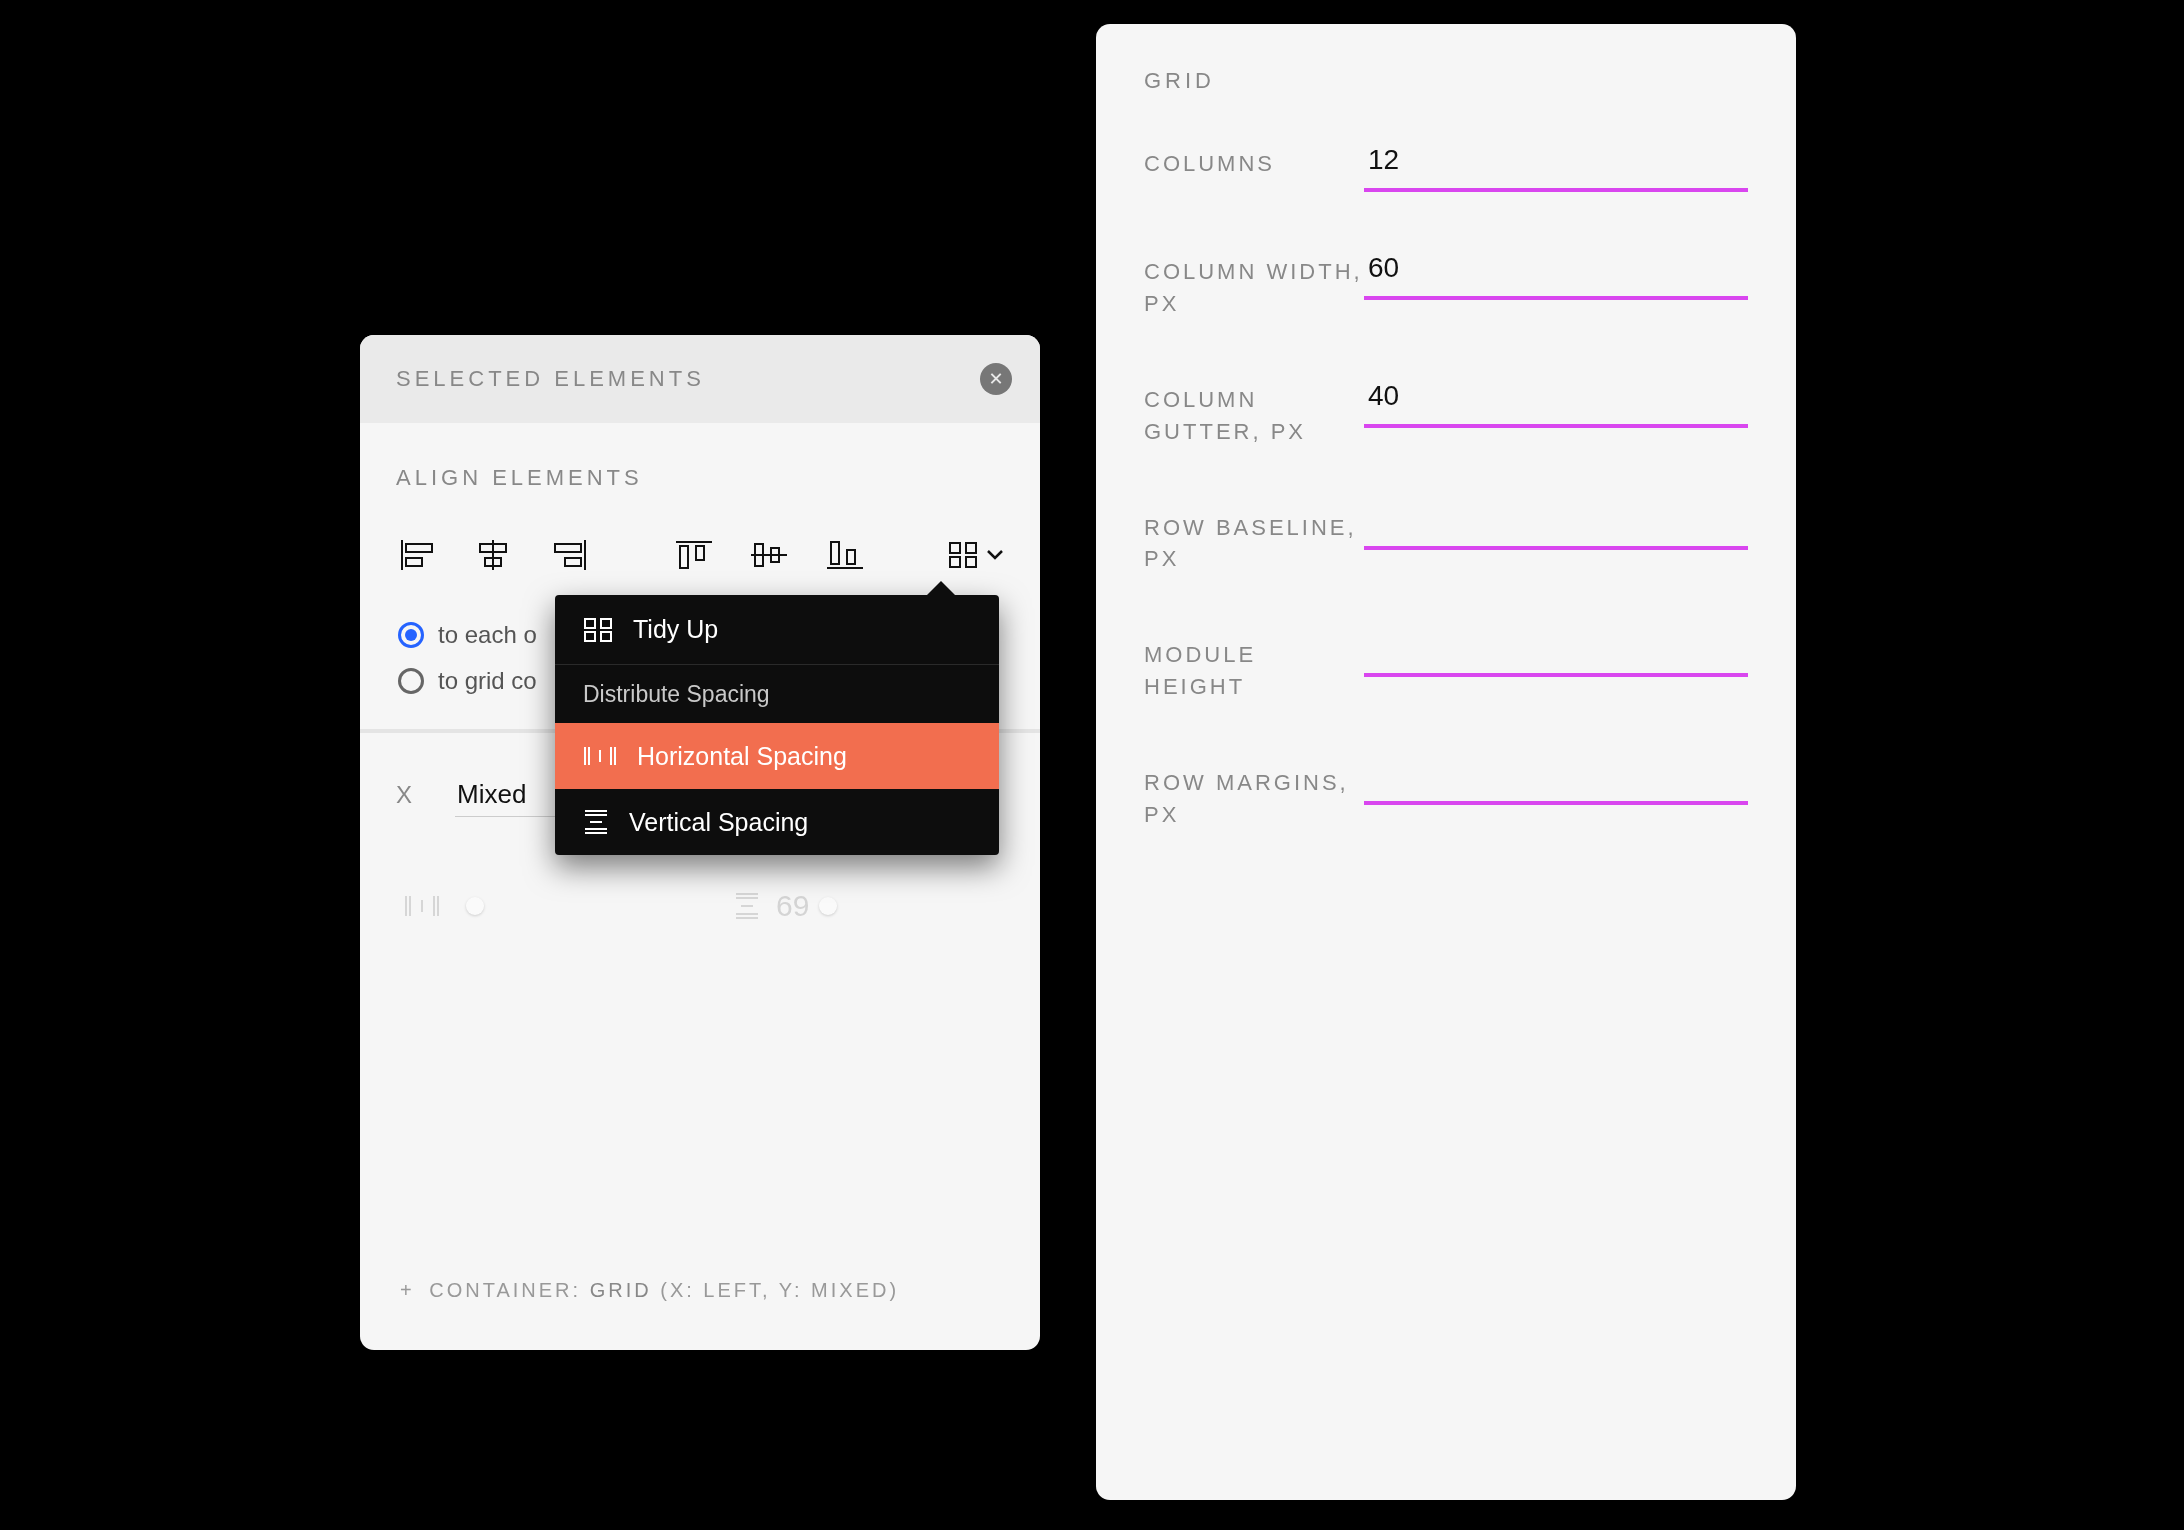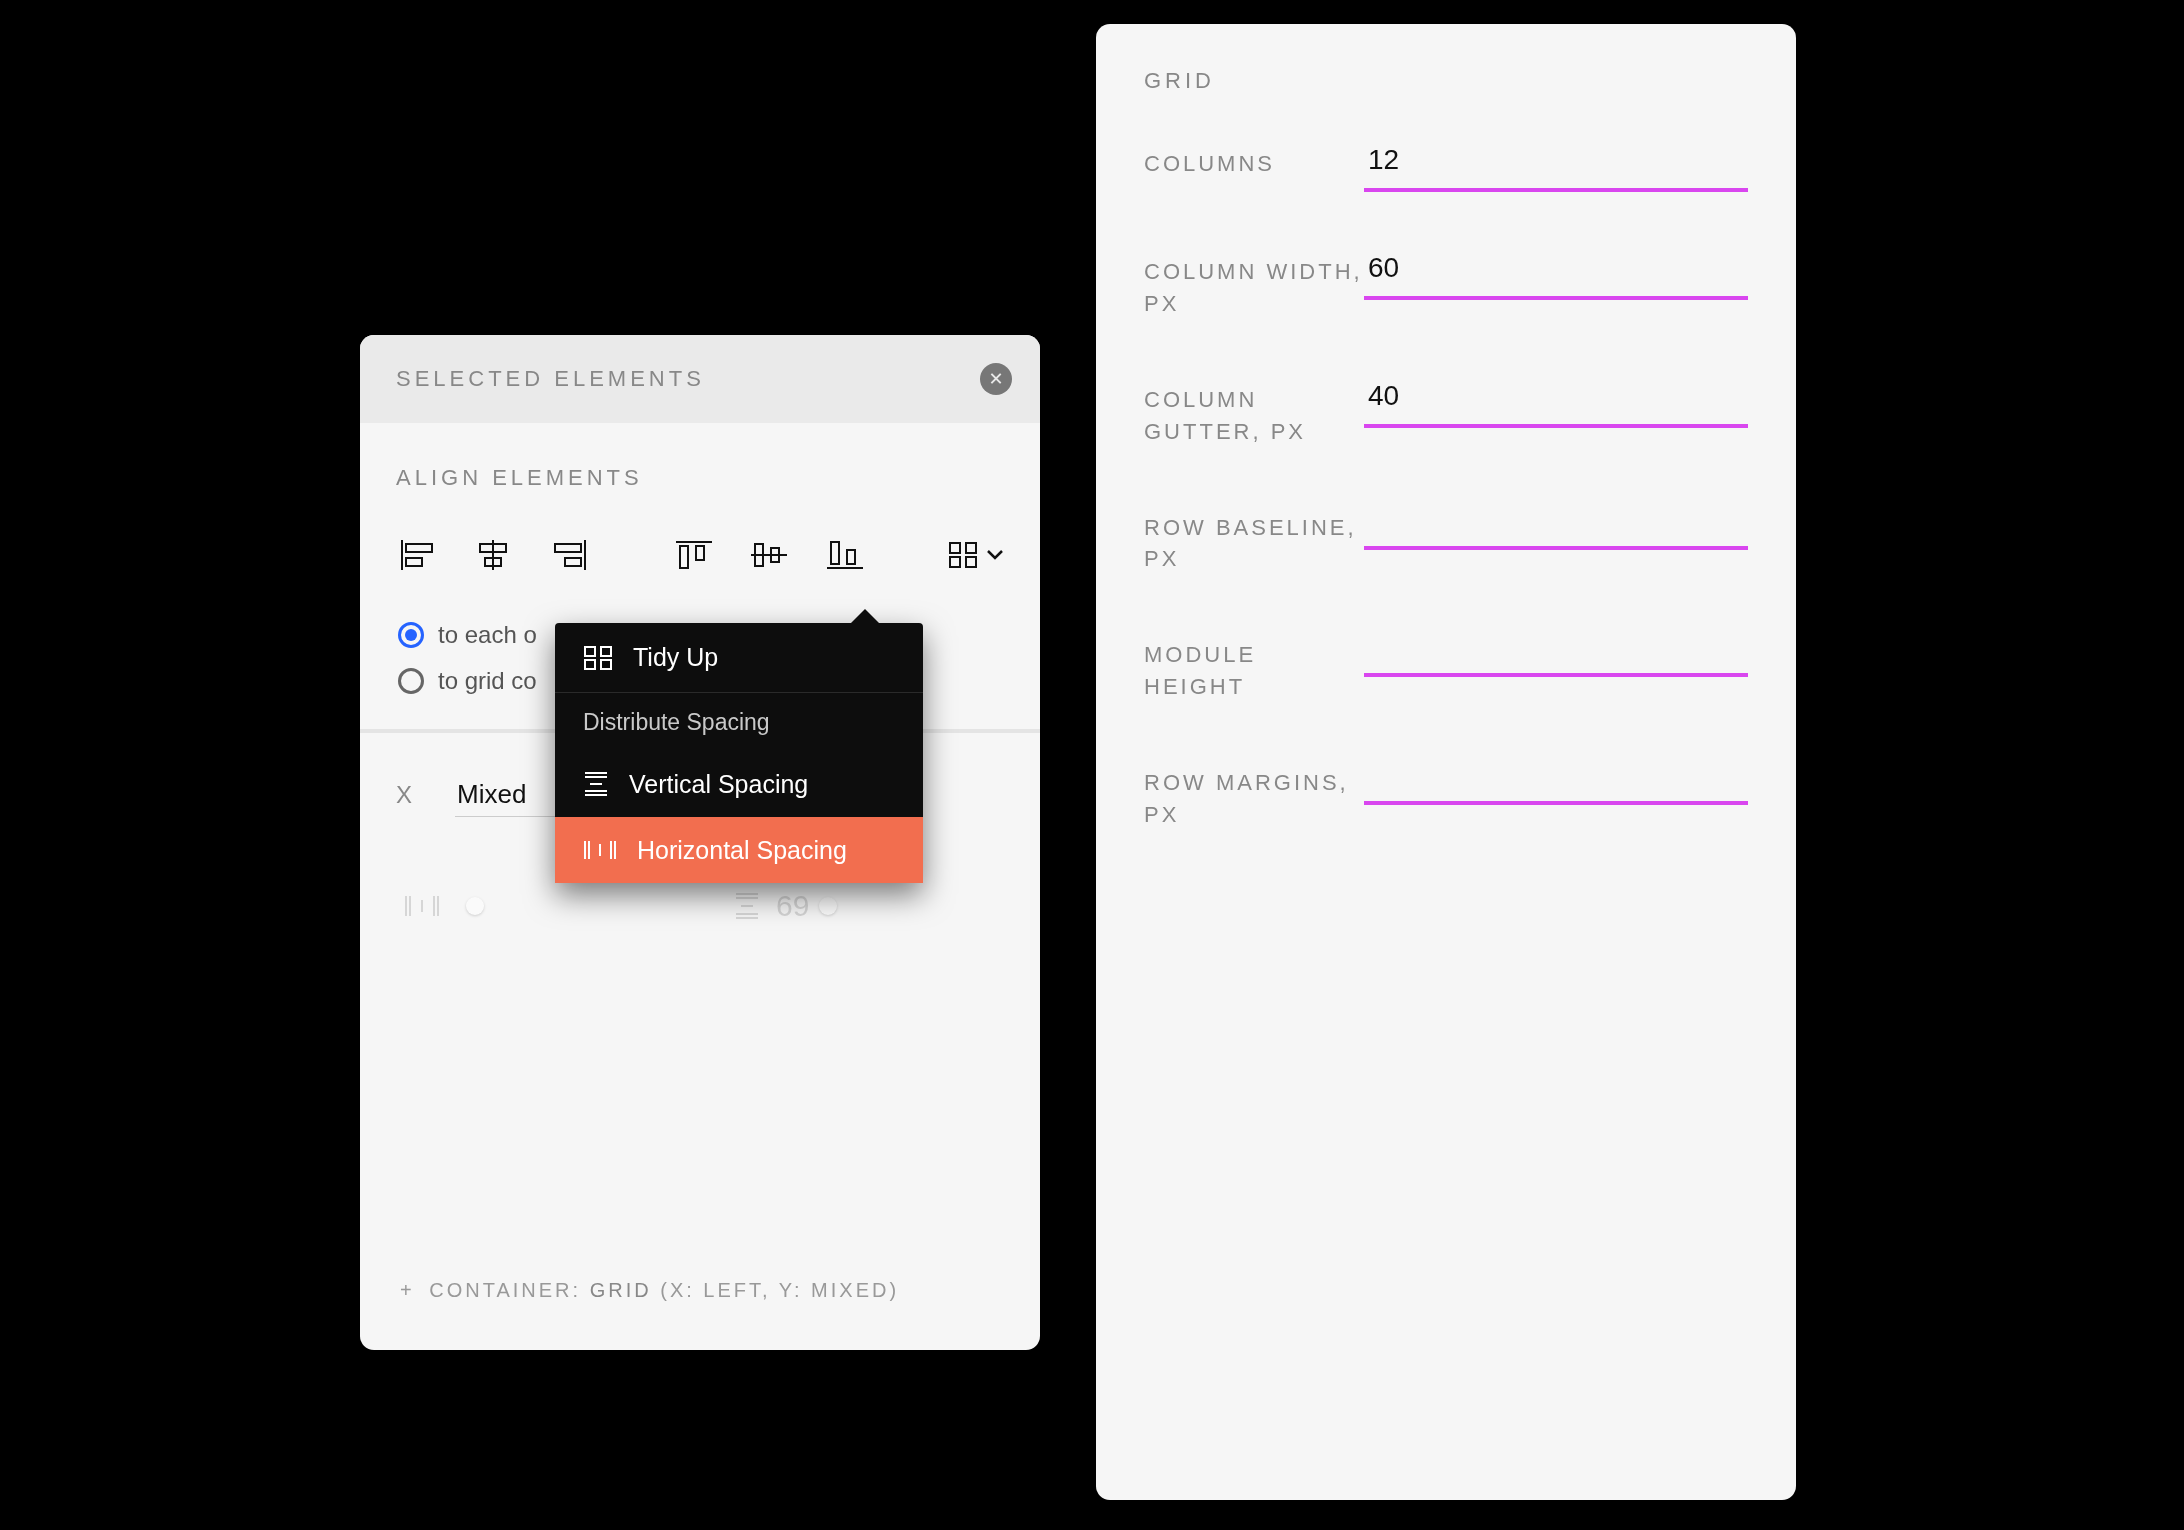--- a/index.html
+++ b/index.html
@@ -164,27 +164,26 @@
     color:#999;
   }
   .container-line .plus { margin-right: 6px; }
   .container-line .strong { color:#888; }
 
   
   .menu {
     position:absolute;
     left: 555px;
     top: 595px;
-    width: 368px;
+    width: 444px;
     background:#0d0d0d;
     border-radius: 4px;
     color:#fff;
     font-size: 25px;
     box-shadow: 0 12px 30px rgba(0,0,0,0.5);
-    margin-top: 28px;
   }
   .menu .caret {
     position:absolute;
     top:-14px; right:44px;
     width:0;height:0;
     border-left:14px solid transparent;
     border-right:14px solid transparent;
     border-bottom:14px solid #0d0d0d;
   }
   .menu .item {
@@ -379,32 +378,32 @@
   <div class="item header-item">
     <svg width="30" height="26">
         <rect x="2" y="2" width="10" height="9" fill="none" stroke="#fff" stroke-width="2"></rect>
         <rect x="18" y="2" width="10" height="9" fill="none" stroke="#fff" stroke-width="2"></rect>
         <rect x="2" y="15" width="10" height="9" fill="none" stroke="#fff" stroke-width="2"></rect>
         <rect x="18" y="15" width="10" height="9" fill="none" stroke="#fff" stroke-width="2"></rect>
       </svg>
     <span>Tidy Up</span>
   </div>
   <div class="group-label">Distribute Spacing</div>
+  <div class="item highlight">
+    <svg width="34" height="22">
+        <path d="M2 2 v18 M6 2 v18 M17 5 v12 M28 2 v18 M32 2 v18" stroke="#fff" stroke-width="2" fill="none"></path>
+      </svg>
+    <span>Horizontal Spacing</span>
+  </div>
   <div class="item">
     <svg width="26" height="26">
         <path d="M2 2 h22 M2 6 h22 M7 13 h12 M2 20 h22 M2 24 h22" stroke="#fff" stroke-width="2" fill="none"></path>
       </svg>
     <span>Vertical Spacing</span>
   </div>
-  <div class="item highlight">
-    <svg width="34" height="22">
-        <path d="M2 2 v18 M6 2 v18 M17 5 v12 M28 2 v18 M32 2 v18" stroke="#fff" stroke-width="2" fill="none"></path>
-      </svg>
-    <span>Horizontal Spacing</span>
-  </div>
 </div>
 
 <div class="panel right">
   <div class="heading">GRID</div>
 
   <div class="grid-row">
     <div class="gr-label">COLUMNS</div>
     <div class="gr-field">12</div>
   </div>
   <div class="grid-row">

